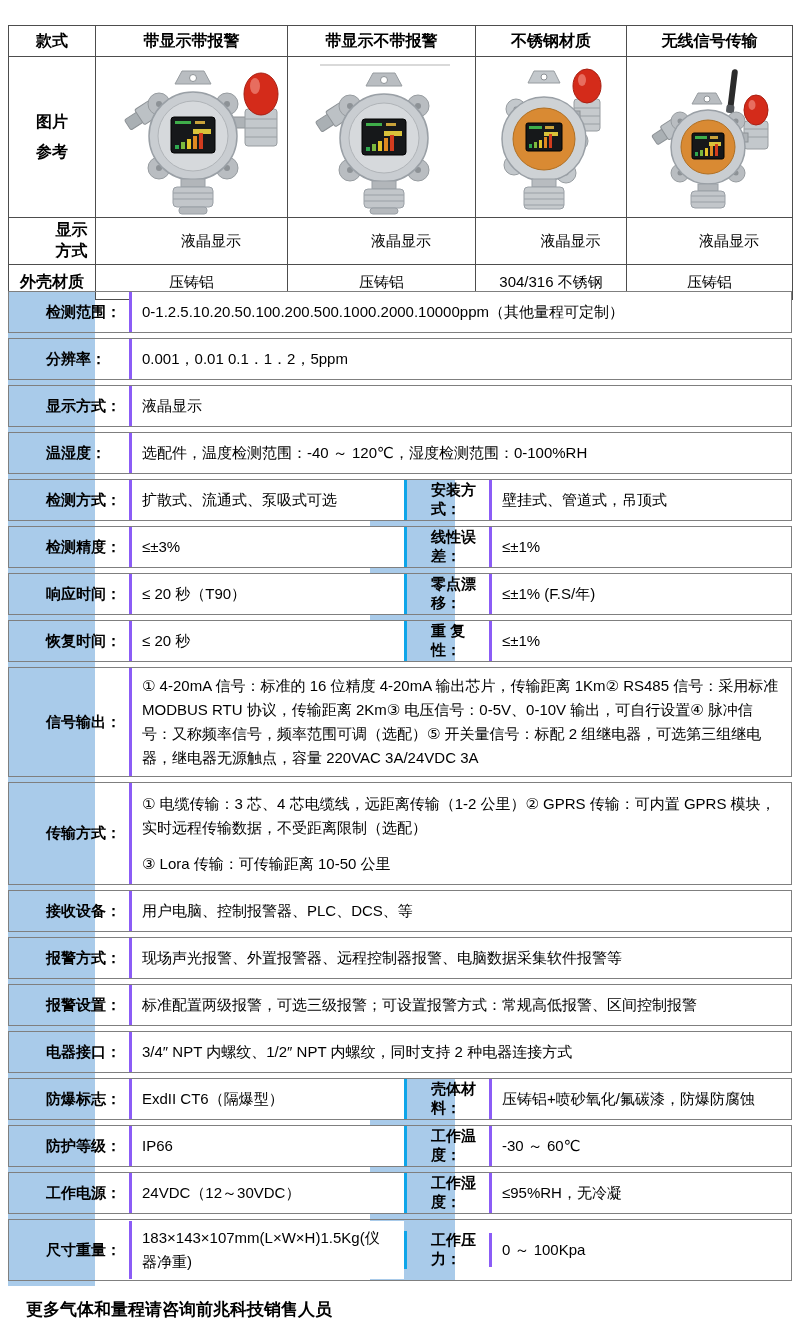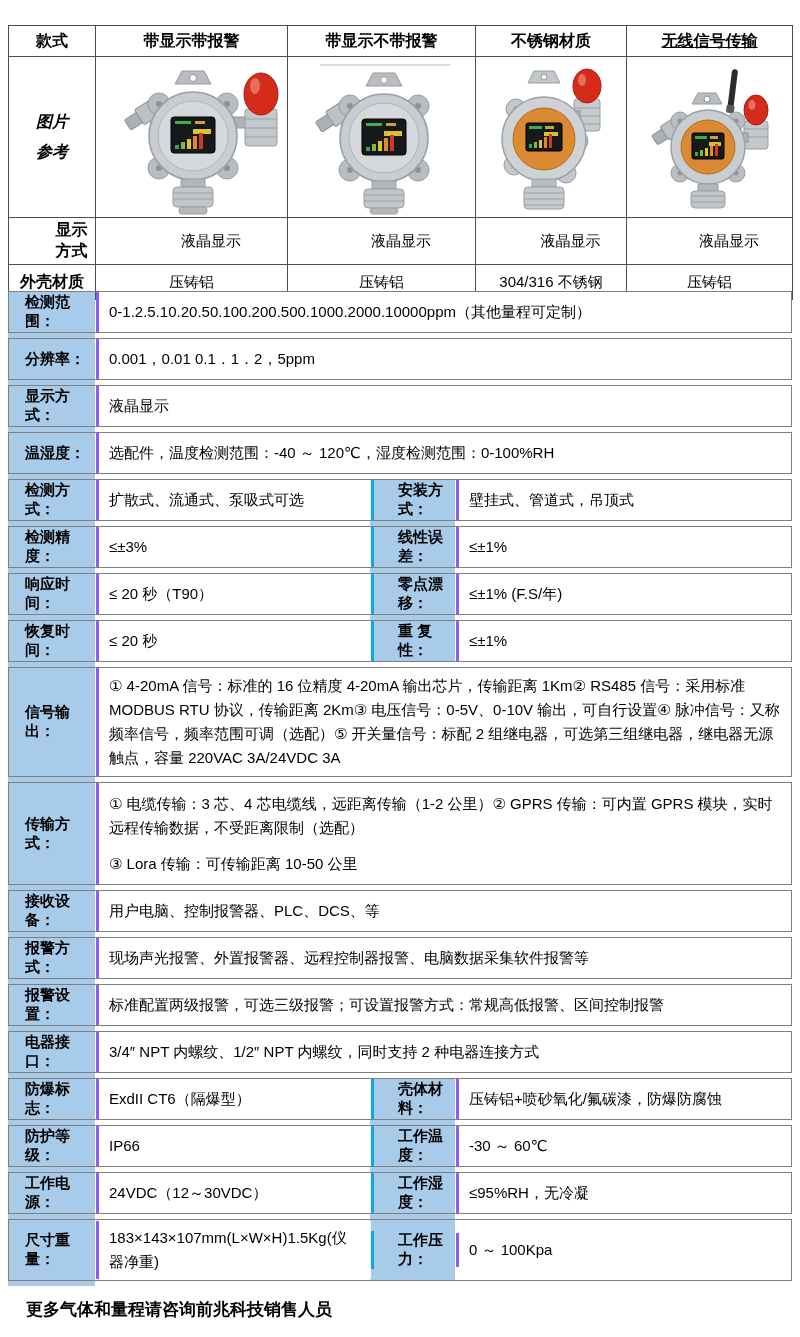--- a/index.html
+++ b/index.html
@@ -17,24 +17,24 @@
   }
   .top-table td {
     border:1px solid #4d4d4d; text-align:center; vertical-align:middle;
     font-size:15px; padding:2px;margin-left:42px;
   }
   .top-table .hdr { font-weight:bold; font-size:16px; height:31px; }
   .top-table .lblcell { font-weight:bold; font-size:16px; }
   .imgrow td { height:160px; }
   .valrow1 td { height:32px;padding-left:41px; }
   .valrow2 td { height:35px; }
-  .img-label div { line-height:1.9; font-weight:bold; font-size:16px; text-align:left; display:inline-block;font-style:italic; }
+  .img-label div { line-height:1.9; font-weight:bold; font-size:16px; text-align:left; display:inline-block; }
 
   .col0 { width:87px; } .col1 { width:192px; } .col2 { width:188px; }
-  .col3 { width:151px; } .col4 { width:166px;text-decoration:underline; }
+  .col3 { width:151px; } .col4 { width:166px; }
 
   
   .spec-section {
     position:absolute; left:8px; top:291px; width:784px;
   }
   .spec-section::before {
     content:""; position:absolute; left:0; top:0; bottom:0; width:87px;
     background:#a9cbea;
   }
   .grp { position:relative; }
@@ -44,21 +44,21 @@
   }
   .row {
     position:relative; display:flex; border:1px solid #7f7f7f;
     margin-bottom:5px; min-height:42px;
   }
   .row.tall-sig { min-height:110px; }
   .row.tall-trans { min-height:103px; }
   .row.tall-dim { min-height:62px;align-items:center; }
   .lbl {
     width:87px; flex:none; display:flex; align-items:center;
-    padding-left:16px; font-weight:bold; font-size:15px;
+    padding-left:4px; font-weight:bold; font-size:15px;margin-left:33px;
   }
   .val {
     flex:1; background:#fff; border-left:3px solid #8b5cf6;
     display:flex; flex-direction:column; justify-content:center;
     padding:5px 10px; font-size:15px; line-height:1.6;
   }
   .val1 { width:275px; flex:none; }
   .lbl2 {
     width:85px; flex:none; border-left:3px solid #0ea5e9;
     display:flex; align-items:center; padding-left:24px;

